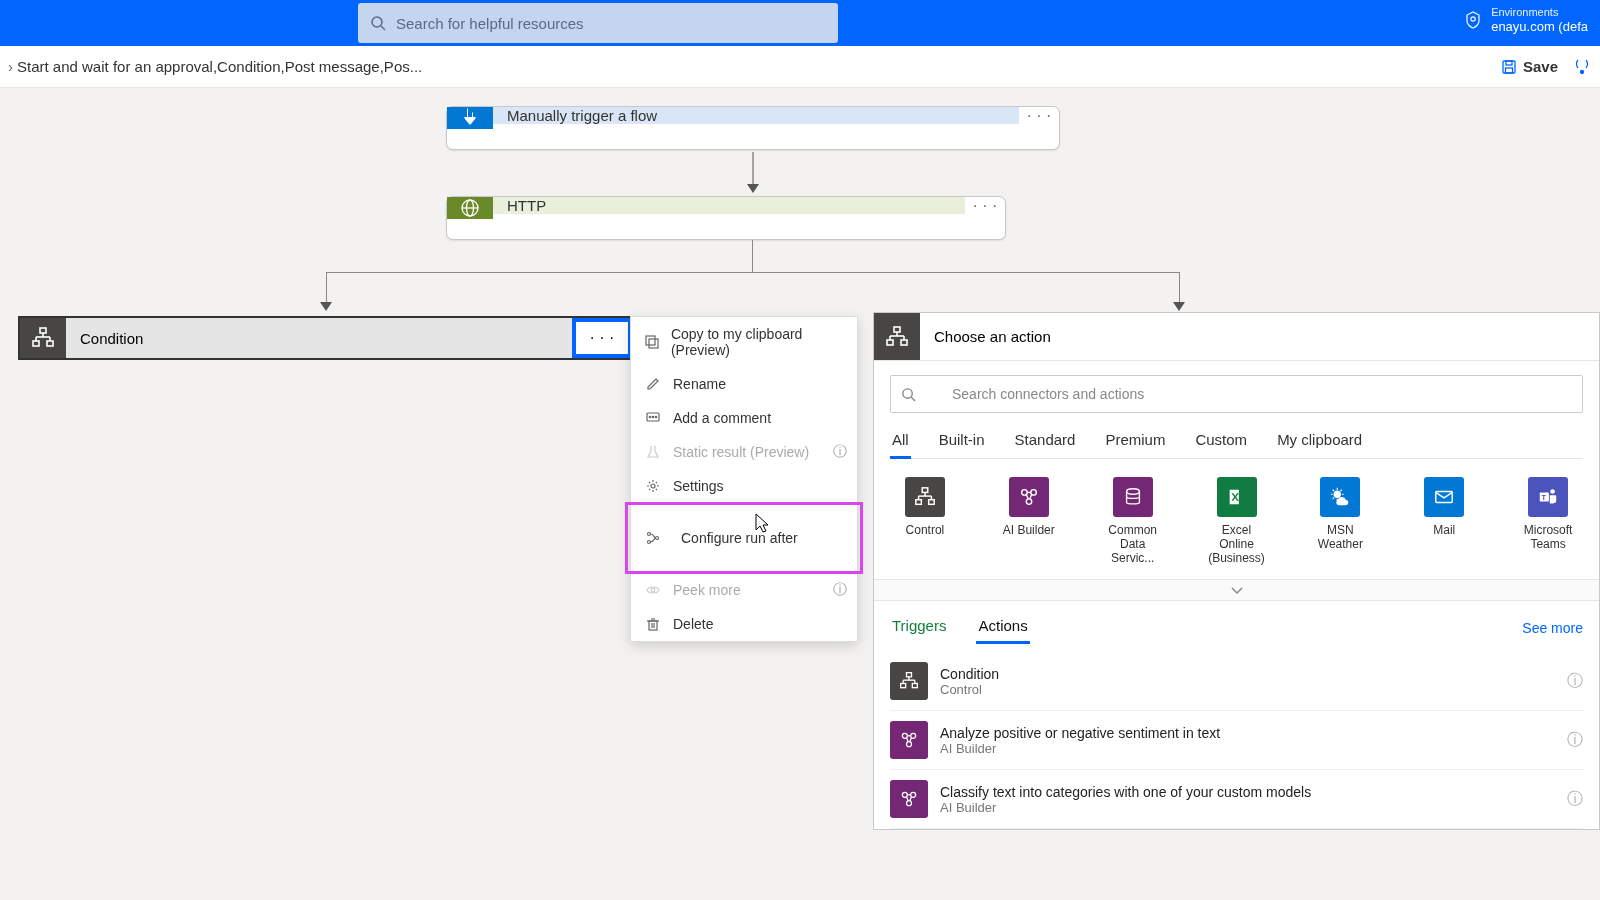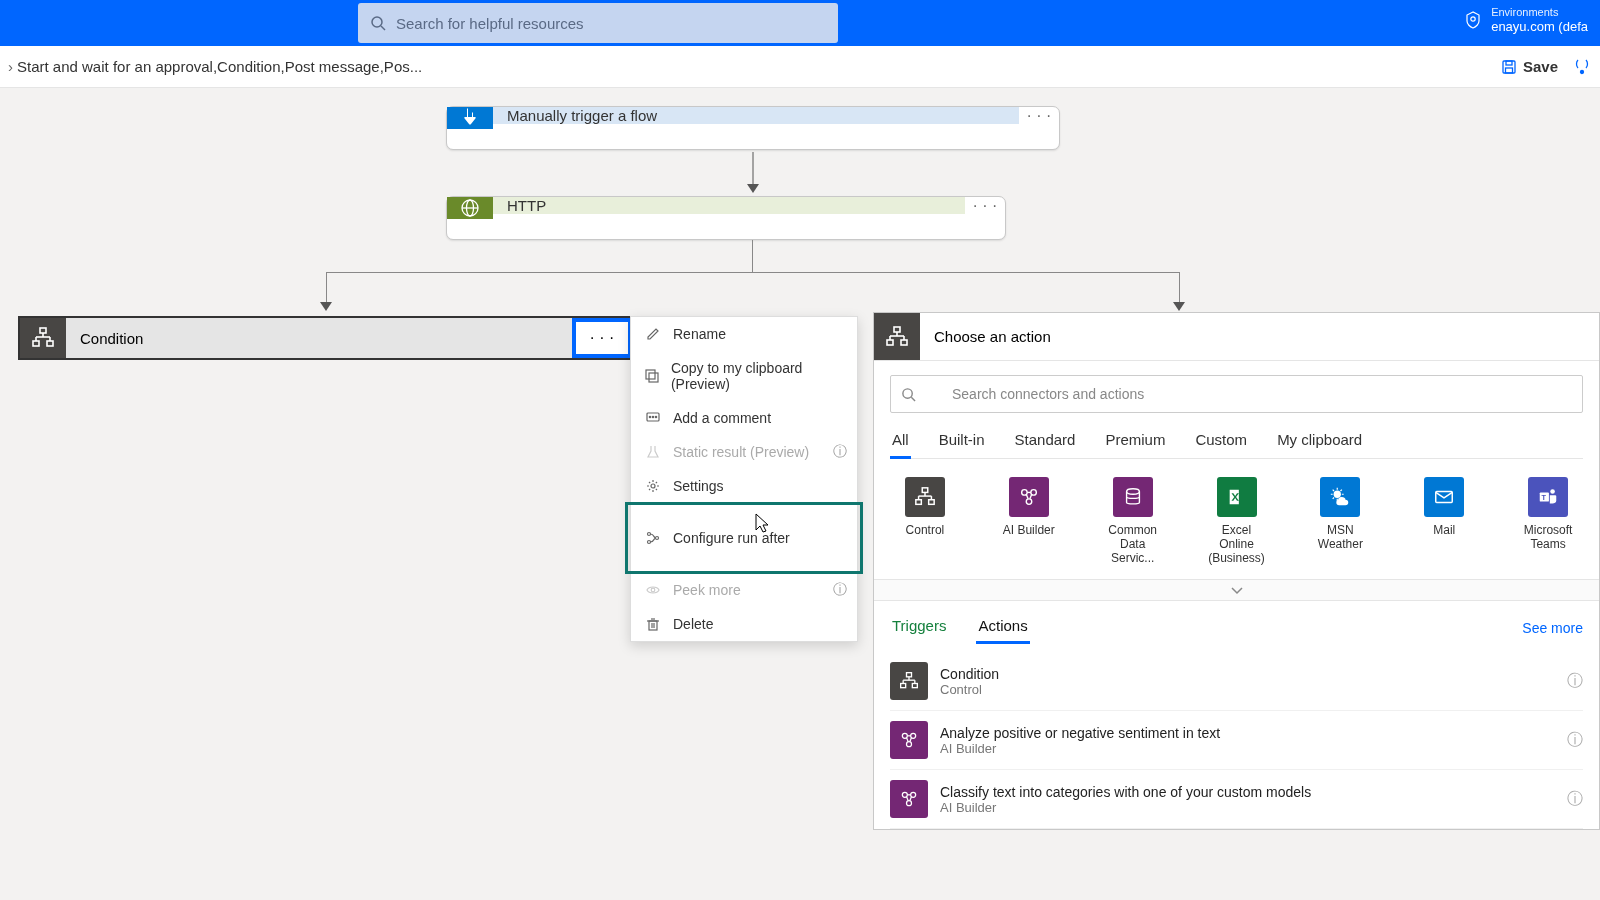--- a/index.html
+++ b/index.html
@@ -53,21 +53,21 @@
 .card-condition .body { flex: 1; display: flex; align-items: center; padding: 0 14px; font-size: 15px; background: #e5e5e5; }
 .card-condition .more { width: 60px; display: flex; align-items: center; justify-content: center; border: 4px solid #0066ff; background: #fff; }
 
 
 .menu { position: absolute; left: 630px; top: 228px; width: 228px; background: #fff; border: 1px solid #ddd; box-shadow: 0 4px 12px rgba(0,0,0,0.15); }
 .menu-item { display: flex; align-items: center; padding: 9px 12px; font-size: 14px; color: #333; position: relative; }
 .menu-item.disabled { color: #aaa; }
 .menu-item .mi-icon { width: 20px; margin-right: 10px; display: flex; justify-content: center; color: #666; }
 .menu-item.disabled .mi-icon { color: #ccc; }
 .menu-item .info { position: absolute; right: 10px; color: #999; }
-.menu-item.highlight { border: 3px solid #0f766e; margin: -1px -6px; padding: 25px 15px; }
+.menu-item.highlight { border: 3px solid #d946ef; margin: -1px -6px; padding: 25px 15px; gap: 8px; }
 
 
 .cursor { position: absolute; left: 752px; top: 424px; pointer-events: none; }
 
 
 .action-panel { position: absolute; left: 873px; top: 224px; right: 0; background: #fff; border: 1px solid #c8c8c8; }
 .action-head { display: flex; align-items: stretch; height: 48px; border-bottom: 1px solid #e5e5e5; }
 .action-head .icon-box { width: 46px; background: #484644; display: flex; align-items: center; justify-content: center; }
 .action-head .title { flex: 1; display: flex; align-items: center; padding: 0 14px; font-size: 15px; }
 .action-body { padding: 14px 16px 0 16px; }
@@ -187,33 +187,33 @@
         </svg>
     </div>
     <div class="body">Condition</div>
     <div class="more">· · ·</div>
   </div>
 
   <div class="menu">
     <div class="menu-item">
       <span class="mi-icon">
           <svg width="14" height="14" viewBox="0 0 14 14" fill="none" stroke="currentColor" stroke-width="1.2">
-            <path d="M2 12 L2 10 L10 2 L12 4 L4 12 Z"></path>
-          </svg>
-        </span>
-      <span>Rename</span>
-    </div>
-    <div class="menu-item">
-      <span class="mi-icon">
-          <svg width="14" height="14" viewBox="0 0 14 14" fill="none" stroke="currentColor" stroke-width="1.2">
             <rect x="1" y="1" width="9" height="9"></rect>
             <rect x="4" y="4" width="9" height="9"></rect>
           </svg>
         </span>
       <span>Copy to my clipboard (Preview)</span>
+    </div>
+    <div class="menu-item">
+      <span class="mi-icon">
+          <svg width="14" height="14" viewBox="0 0 14 14" fill="none" stroke="currentColor" stroke-width="1.2">
+            <path d="M2 12 L2 10 L10 2 L12 4 L4 12 Z"></path>
+          </svg>
+        </span>
+      <span>Rename</span>
     </div>
     <div class="menu-item">
       <span class="mi-icon">
           <svg width="14" height="14" viewBox="0 0 14 14" fill="none" stroke="currentColor" stroke-width="1.2">
             <rect x="1" y="2" width="12" height="8" rx="1"></rect>
             <circle cx="4" cy="6" r="0.7" fill="currentColor"></circle>
             <circle cx="7" cy="6" r="0.7" fill="currentColor"></circle>
             <circle cx="10" cy="6" r="0.7" fill="currentColor"></circle>
           </svg>
         </span>

